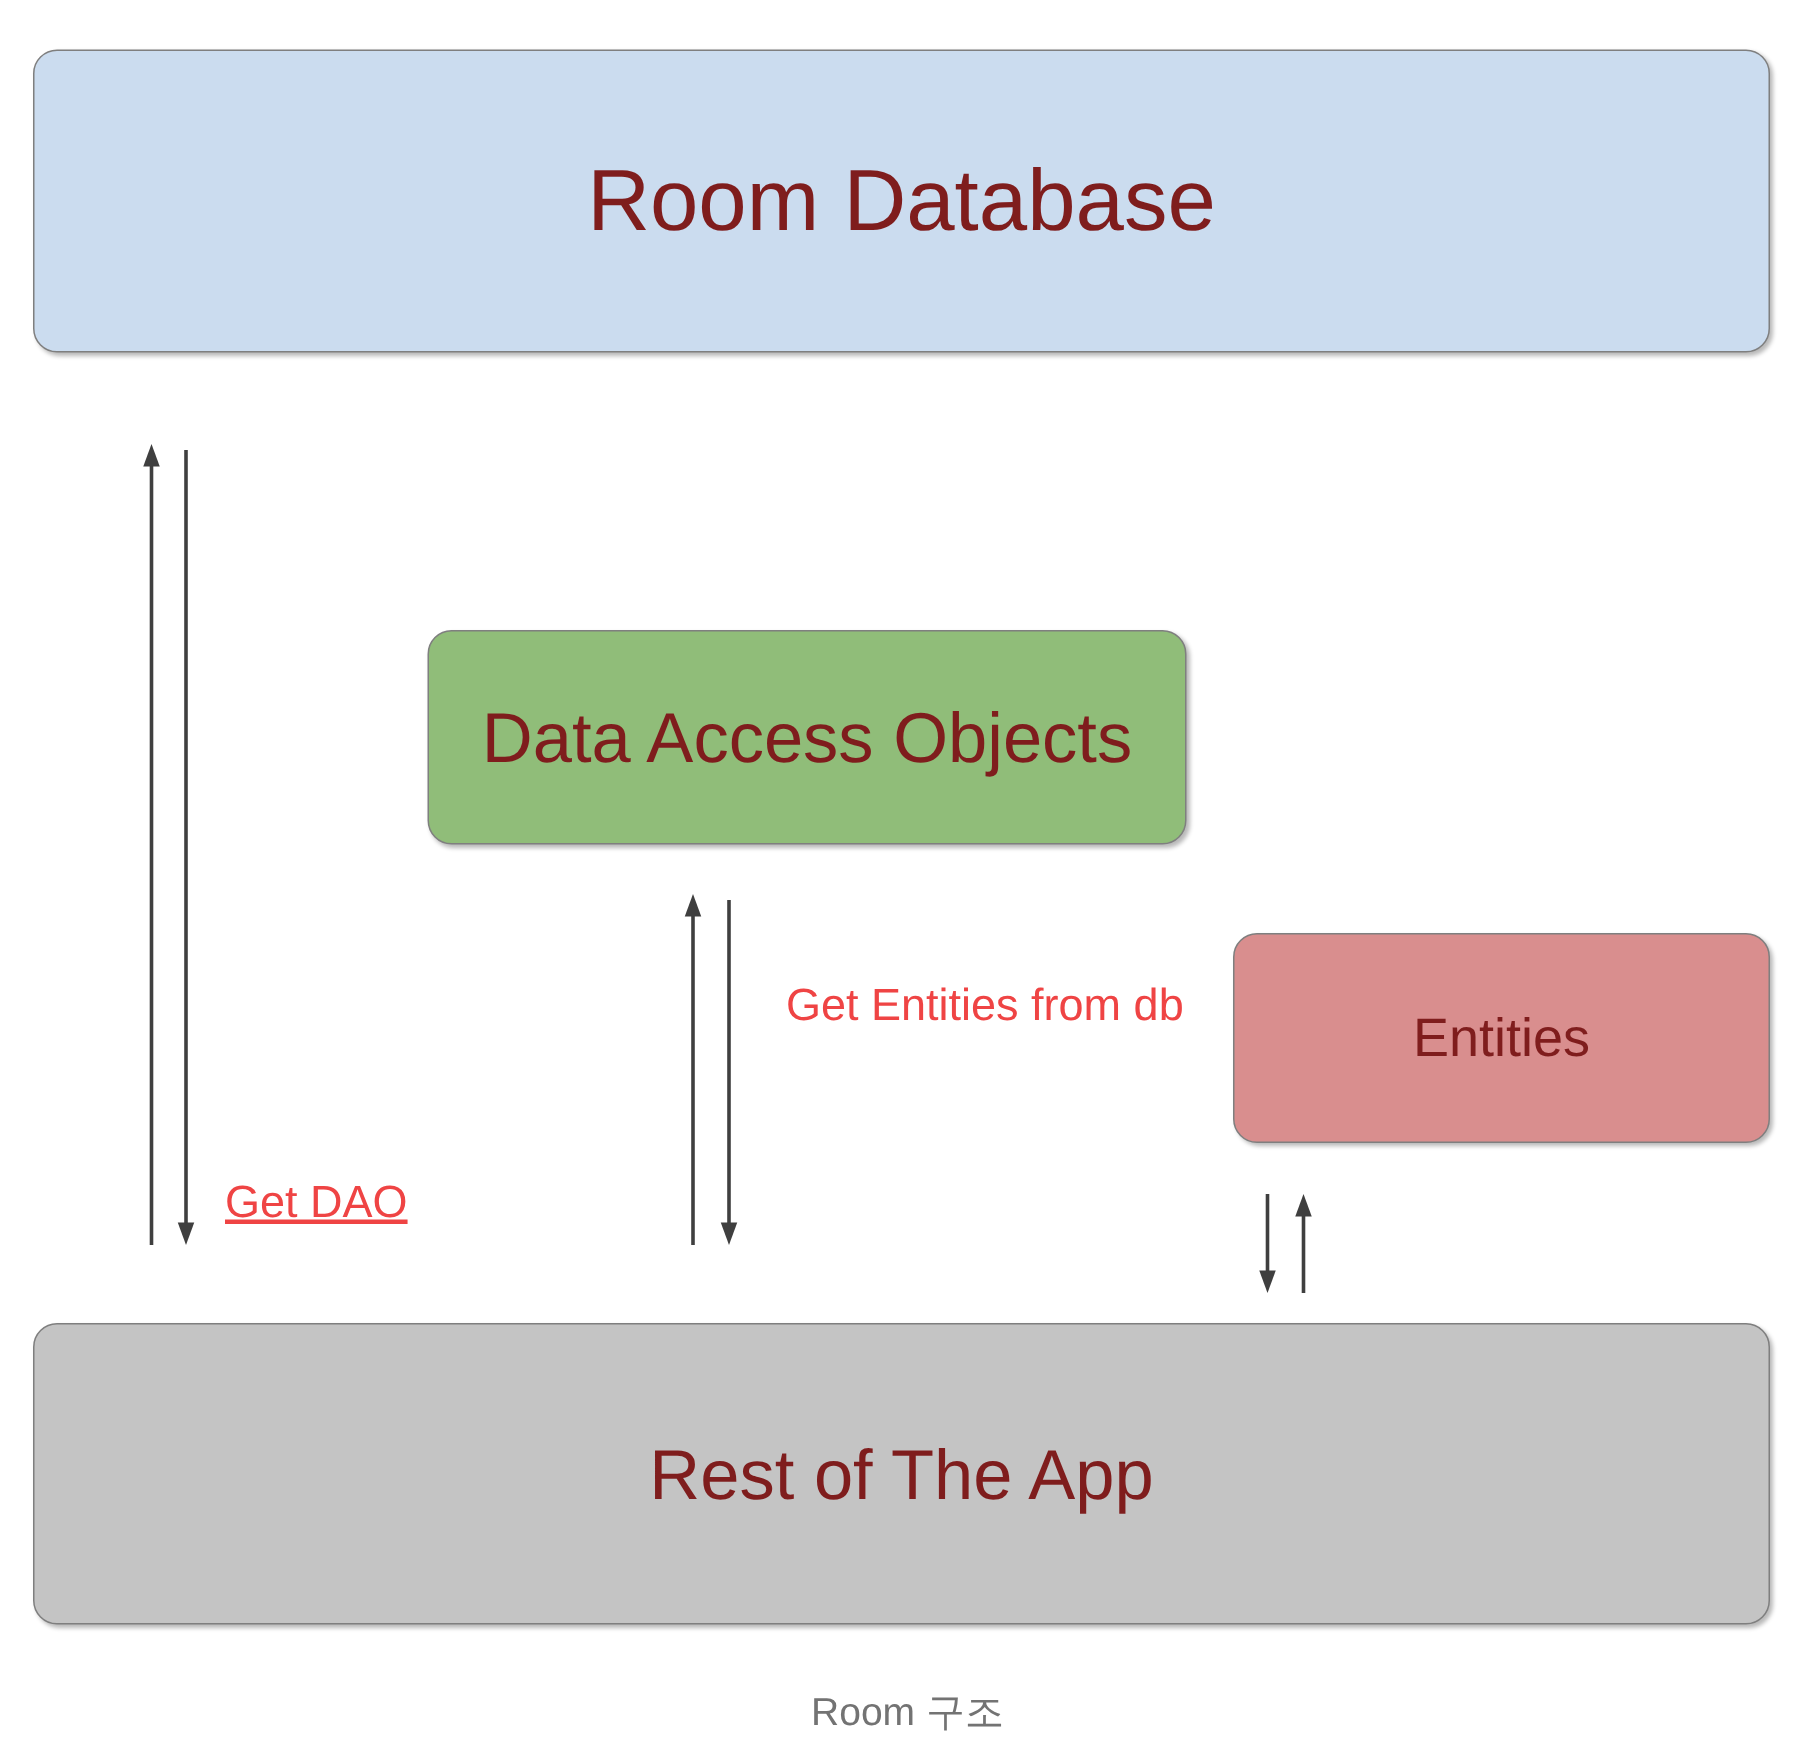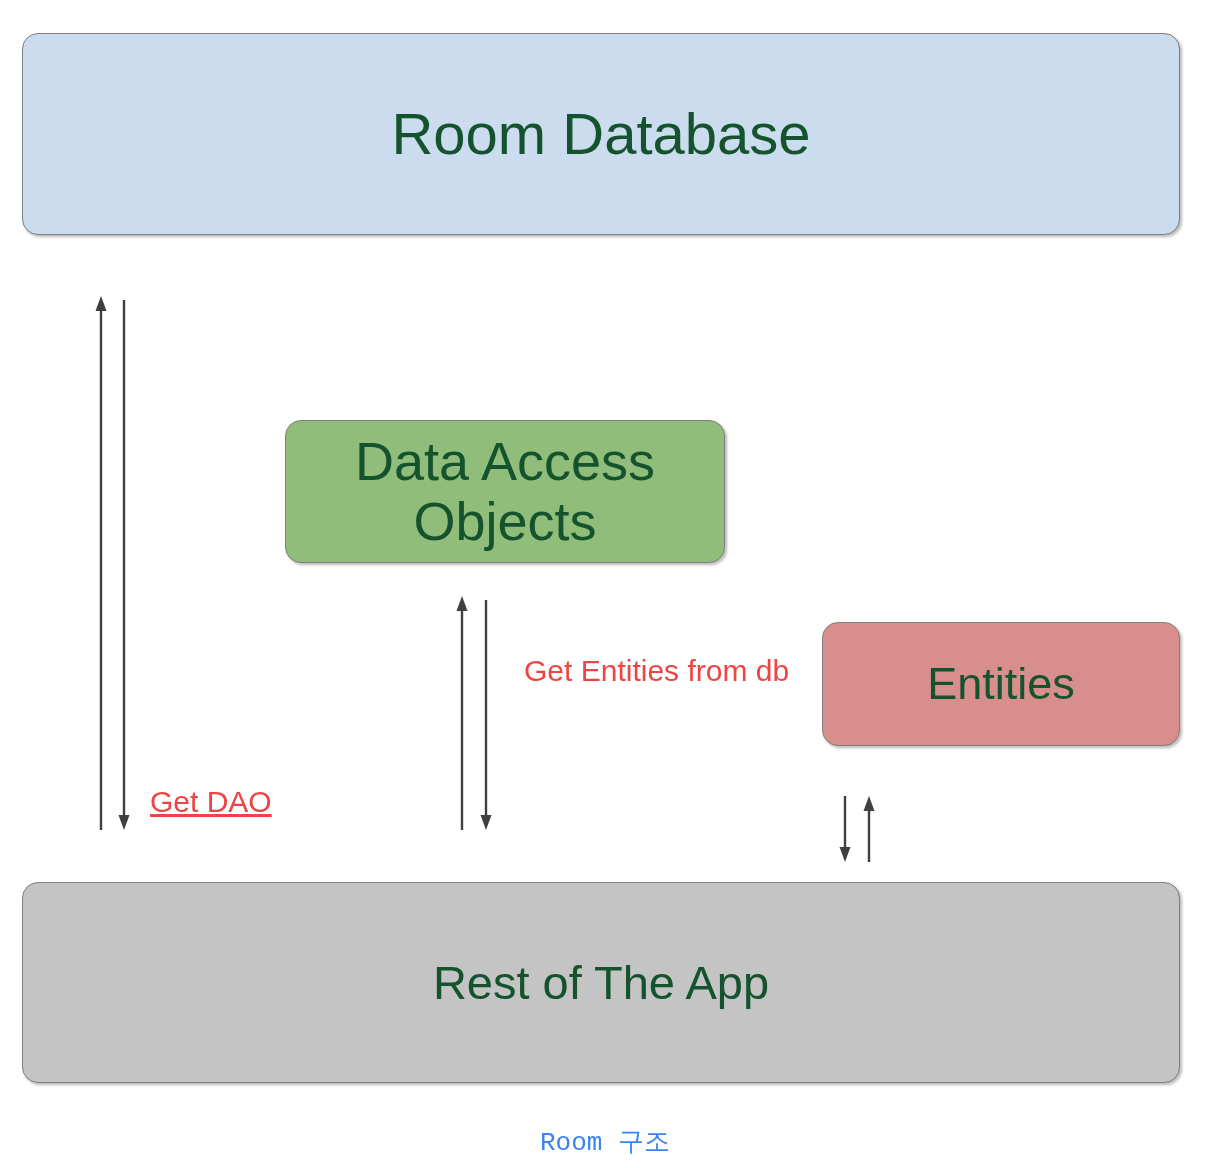--- a/index.html
+++ b/index.html
@@ -18,53 +18,53 @@
     overflow: hidden;
   }
   .node {
     position: absolute;
     box-sizing: border-box;
     border: 1.6px solid #7f7f7f;
     border-radius: 16px;
     display: flex;
     align-items: center;
     justify-content: center;
-    color: #14532d;
+    color: #7f1d1d;
     box-shadow: 2px 2px 3px rgba(0,0,0,0.28);
     text-align: center;
     line-height: 1.1;
   }
   .node-label {
     display: block;
     padding: 0 10px;
   }
 
   #node-room-database {
     left: 22px;
     top: 33px;
     width: 1158px;
     height: 202px;
     background: #cbdcef;
     font-size: 58px;
   }
   #node-dao {
     left: 285px;
     top: 420px;
-    width: 440px;
+    width: 506px;
     height: 143px;
     background: #90bd79;
-    font-size: 54px;
+    font-size: 47px;
   }
   #node-entities {
     left: 822px;
     top: 622px;
     width: 358px;
-    height: 124px;
+    height: 140px;
     background: #d98e8e;
-    font-size: 45px;
+    font-size: 36px;
   }
   #node-rest-of-app {
     left: 22px;
     top: 882px;
     width: 1158px;
     height: 201px;
     background: #c4c4c4;
     font-size: 47px;
   }
 
@@ -95,22 +95,21 @@
   #label-persist-changes { left: 524px; top: 740px; }
   #label-get-set-field-values { left: 892px; top: 812px; }
 
   #caption {
     position: absolute;
     left: 0;
     top: 1124px;
     width: 1210px;
     text-align: center;
     font-size: 26px;
-    color: #3b82f6;
-    font-family: Liberation Mono, monospace;
+    color: #737373;
   }
 </style>
 </head>
 <body>
 
 <div id="diagram-root">
 
   <div class="node" id="node-room-database">
     <span class="node-label">Room Database</span>
   </div>

